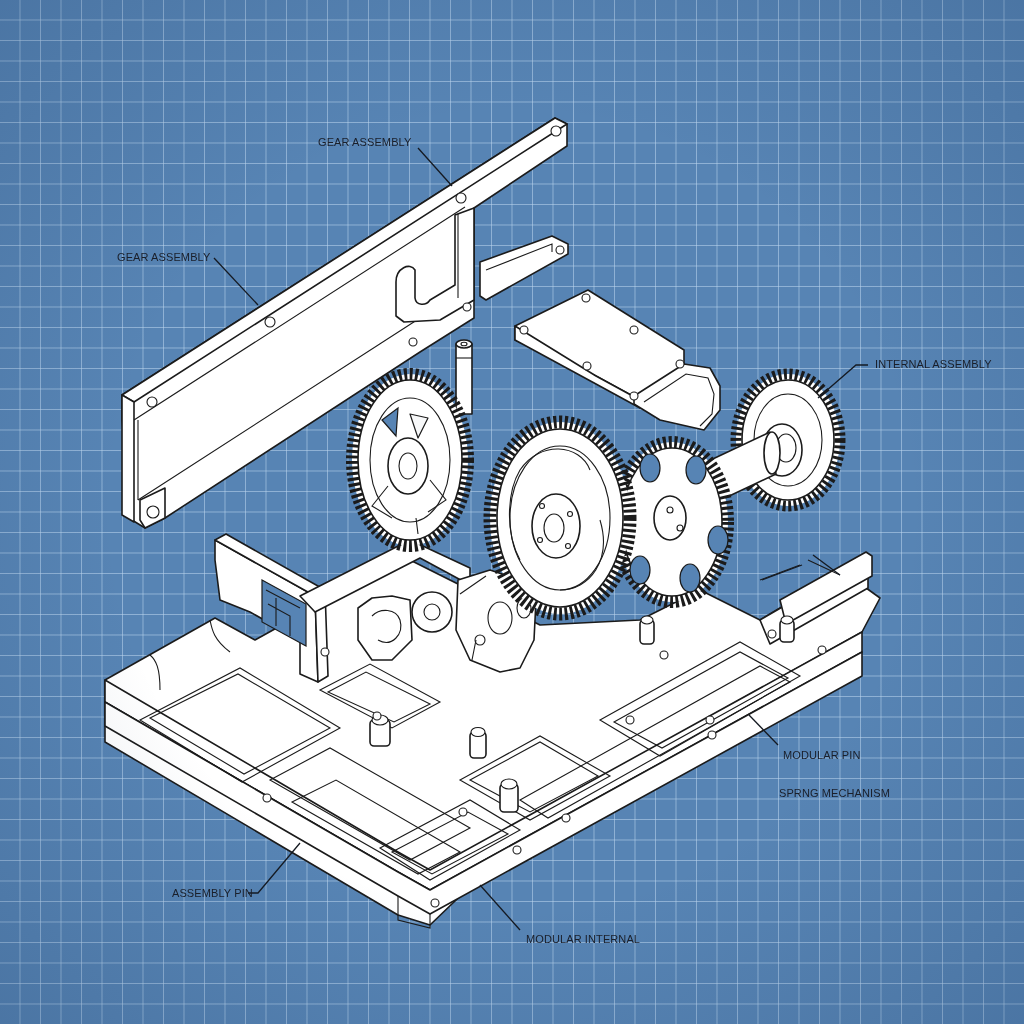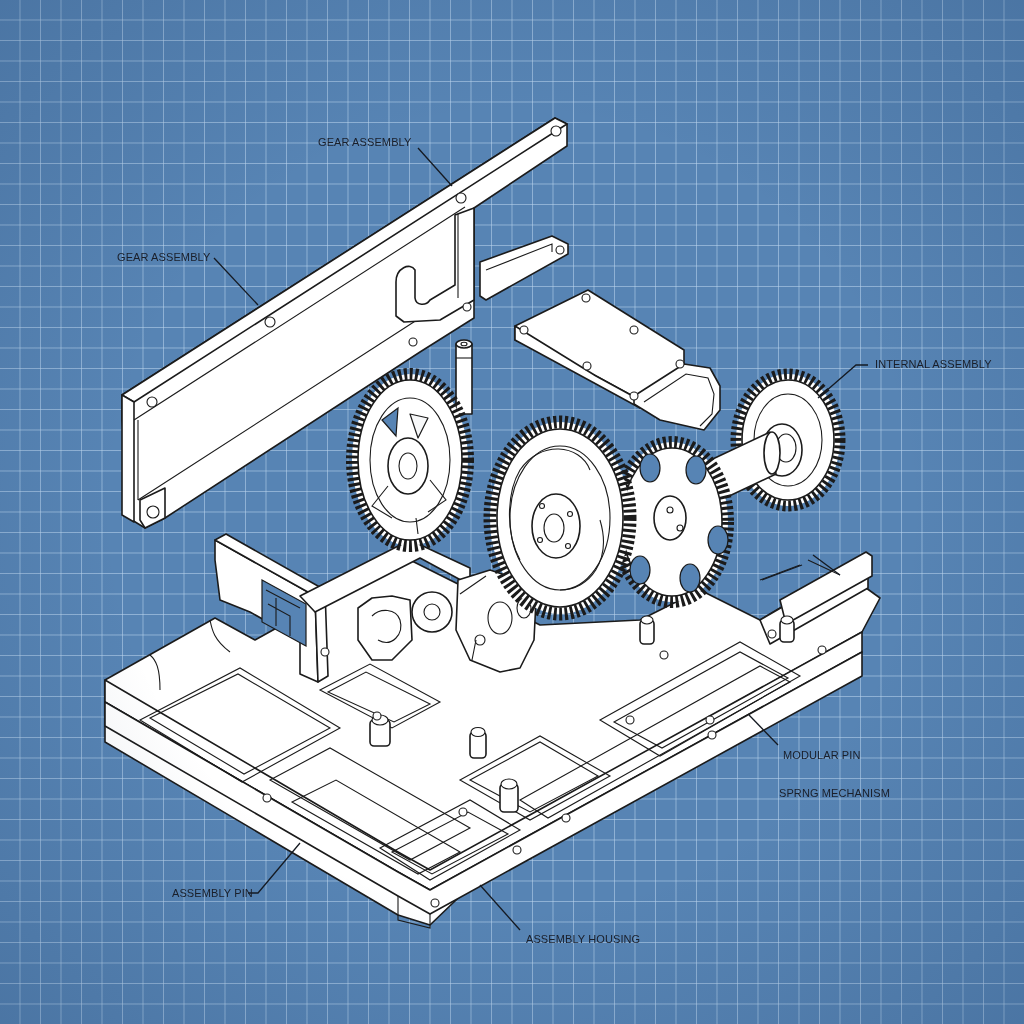--- a/index.html
+++ b/index.html
@@ -227,13 +227,13 @@
 </svg>
 
 <div class="vignette"></div>
 
 <span class="label" style="left:318px;top:136px;">GEAR ASSEMBLY</span>
 <span class="label" style="left:117px;top:251px;">GEAR ASSEMBLY</span>
 <span class="label" style="left:875px;top:358px;">INTERNAL ASSEMBLY</span>
 <span class="label" style="left:783px;top:749px;">MODULAR PIN</span>
 <span class="label" style="left:779px;top:787px;">SPRNG MECHANISM</span>
 <span class="label" style="left:172px;top:887px;">ASSEMBLY PIN</span>
-<span class="label" style="left:526px;top:933px;">ASSEMBLY HOUSING</span>
+<span class="label" style="left:526px;top:933px;">MODULAR INTERNAL</span>
 
 </body></html>

